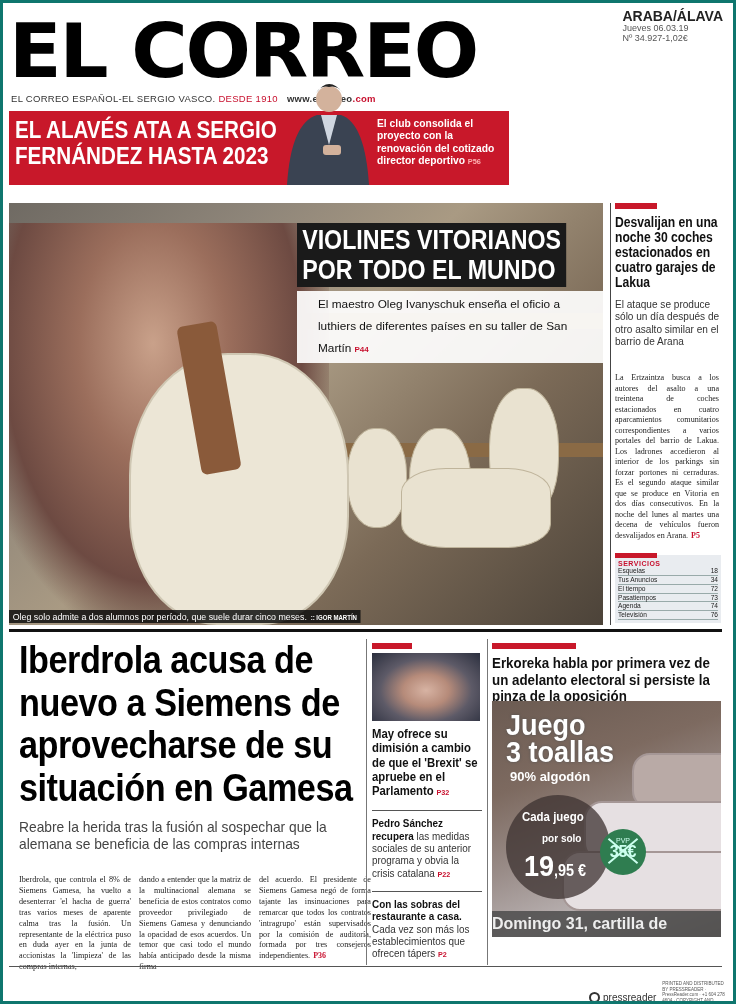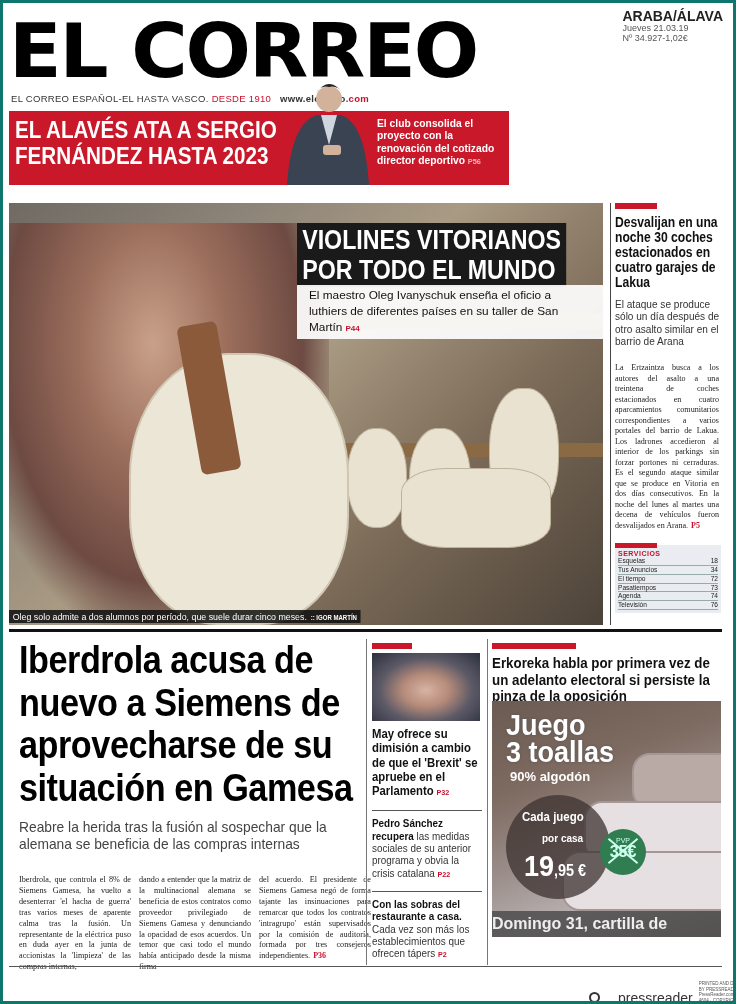--- a/index.html
+++ b/index.html
@@ -25,28 +25,28 @@
 .strip-right{left:511px;top:108px;width:208px;height:74px;padding:6px 8px}
 .strip-right .h{font-weight:bold;font-size:14.5px;line-height:16.5px;transform:scaleX(.88);transform-origin:left;width:230px}
 .photo{left:6px;top:200px;width:594px;height:422px;background:linear-gradient(135deg,#6f6a63 0%,#8e8579 25%,#a99a83 45%,#7b6a57 70%,#4c4339 100%);overflow:hidden}
 .photo .shelf{position:absolute;left:230px;top:110px;width:364px;height:16px;background:#9a7a55}
 .photo .shelf2{position:absolute;left:230px;top:240px;width:364px;height:14px;background:#8a6a45}
 .photo .person{position:absolute;left:0;top:20px;width:320px;height:402px;background:radial-gradient(ellipse at 45% 30%,#c9a18a 0%,#9b6e5c 30%,#6d4a42 60%,transparent 75%)}
 .photo .violin{position:absolute;left:120px;top:150px;width:220px;height:272px;border-radius:45% 45% 40% 40%;background:#ece6d6;border:2px solid #cfc7b3}
 .photo .v2{position:absolute;border-radius:45%;background:#e9e2d0;border:1px solid #bfb49b}
 .photo .neck{position:absolute;left:180px;top:120px;width:40px;height:150px;background:#8a5a3a;transform:rotate(-10deg);border-radius:6px}
 .photo .headbox{position:absolute;left:288px;top:20px;background:#1a1a1a;color:#fff;padding:2px 6px;font-weight:bold;font-size:27px;line-height:30px;transform:scaleX(.86);transform-origin:left;white-space:nowrap}
-.photo .deckbox{position:absolute;left:288px;top:82px;background:rgba(255,255,255,.92);color:#111;padding:2px 12px;font-size:11.8px;line-height:16px;width:306px}
+.photo .deckbox{position:absolute;left:288px;top:88px;background:rgba(255,255,255,.92);color:#111;padding:2px 21px;font-size:11.8px;line-height:22px;width:306px}
 .photo .caption{position:absolute;left:0;bottom:2px;background:rgba(15,15,15,.85);color:#fff;font-size:9.5px;padding:1px 4px;white-space:nowrap;transform:scaleX(.93);transform-origin:left}
 .photo .caption .cred{font-size:6.5px;font-weight:bold;margin-left:4px}
 .side{left:607px;top:200px;width:112px;border-left:1px solid #444;padding-left:4px;height:422px}
 .kicker{width:42px;height:6px;background:#c8182a}
 .side .h{margin-top:6px;font-weight:bold;font-size:13.8px;line-height:15px;transform:scaleX(.88);transform-origin:left;width:128px}
 .side .deck{margin-top:8px;font-size:11.2px;line-height:12.3px;color:#333;transform:scaleX(.9);transform-origin:left;width:124px}
-.side .body{margin-top:16px;font-family:"Liberation Serif",serif;font-size:8.1px;line-height:10.5px;color:#222;text-align:justify;width:104px}
+.side .body{margin-top:26px;font-family:"Liberation Serif",serif;font-size:8.1px;line-height:10.5px;color:#222;text-align:justify;width:104px}
 .services{margin-top:14px;background:#e9ecf0;width:106px;padding:0 3px 3px 3px;position:relative}
 .services .sk{position:absolute;left:0;top:-2px;width:42px;height:5px;background:#c8182a}
 .services .t{padding-top:5px;font-size:7px;color:#c8102e;letter-spacing:.5px;font-weight:bold}
 .services .row{display:flex;justify-content:space-between;font-size:6.6px;border-bottom:1px solid #9aa;line-height:7.8px;color:#222}
 .rule-top{left:6px;top:626px;width:713px;height:3px;background:#111}
 .lead{left:16px;top:636px;width:350px}
 .lead .h{font-weight:bold;font-size:38px;line-height:42.5px;color:#000;transform:scaleX(.9);transform-origin:left;width:395px;letter-spacing:-.5px}
 .lead .deck{margin-top:10px;font-size:15px;line-height:16.5px;color:#444;transform:scaleX(.92);transform-origin:left;width:380px}
 .lead .cols{position:absolute;top:236px;left:0;width:352px;display:flex;gap:8px}
 .lead .col{flex:1;font-family:"Liberation Serif",serif;font-size:8.2px;line-height:10.9px;color:#222;text-align:justify}
@@ -71,39 +71,39 @@
 .ad .c3{position:absolute;left:32px;top:148px;color:#fff;font-weight:bold;font-size:30px;transform:scaleX(.9);transform-origin:left}
 .ad .c3 small{font-size:16px}
 .ad .pvp{position:absolute;left:108px;top:128px;width:46px;height:46px;border-radius:50%;background:#2f7d50;color:#cfe;text-align:center}
 .ad .pvp .a{font-size:7px;margin-top:8px}
 .ad .pvp .b{font-size:16px;font-weight:bold;line-height:16px}
 .ad .pvp .x{position:absolute;left:4px;top:21px;width:38px;height:2px;background:#cfe;transform:rotate(40deg)}
 .ad .pvp .x2{transform:rotate(-40deg)}
 .ad .foot{position:absolute;left:0;bottom:0;width:100%;height:26px;background:rgba(70,70,70,.8);color:#eee;font-weight:bold;font-size:16px;text-align:left;line-height:26px}
 .rule-bot{left:6px;top:963px;width:713px;height:1px;background:#555}
 .press{left:586px;top:978px;display:flex;align-items:center;gap:6px}
-.press .logo{font-size:14px;color:#333;display:flex;align-items:center;gap:18px}
+.press .logo{font-size:10px;color:#333;display:flex;align-items:center;gap:3px}
 .press .logo .dot{width:11px;height:11px;border:2px solid #333;border-radius:50%}
 .press .fine{font-size:4.5px;color:#555;line-height:5.5px;width:68px}
 </style>
 </head>
 <body>
 
 <div class="page">
 
   <div class="abs masthead">EL CORREO</div>
 
   <div class="abs edition">
     <div class="reg">ARABA/ÁLAVA</div>
-    <div class="sm">Jueves 21.03.19</div>
+    <div class="sm">Jueves 06.03.19</div>
     <div class="sm">Nº 34.927-1,02€</div>
   </div>
 
   <div class="abs tagline">
-    <span>EL CORREO ESPAÑOL-EL HASTA VASCO.</span>
+    <span>EL CORREO ESPAÑOL-EL SERGIO VASCO.</span>
     <span class="red">DESDE 1910</span>
     <span class="site"><span>www.</span><span>elcorreo</span><span class="red">.com</span></span>
   </div>
 
   <div class="abs redbar strip-left">
     <div class="h">
       <div>EL ALAVÉS ATA A SERGIO</div>
       <div>FERNÁNDEZ HASTA 2023</div>
     </div>
     <svg class="player" viewBox="0 0 95 110">
@@ -205,21 +205,21 @@
     <div class="towel" style="left:140px;top:52px;width:110px;height:56px;background:#b9aaa6"></div>
     <div class="towel" style="left:92px;top:100px;width:160px;height:60px"></div>
     <div class="towel" style="left:70px;top:150px;width:180px;height:60px"></div>
     <div class="t1">
       <div>Juego</div>
       <div>3 toallas</div>
     </div>
     <div class="t2">90% algodón</div>
     <div class="circ"></div>
     <div class="c1">Cada juego</div>
-    <div class="c2">por casa</div>
+    <div class="c2">por solo</div>
     <div class="c3"><span>19</span><small>,95 €</small></div>
     <div class="pvp">
       <div class="a">PVP</div>
       <div class="b">35€</div>
       <div class="x"></div>
       <div class="x x2"></div>
     </div>
     <div class="foot">Domingo 31, cartilla de cupones</div>
   </div>
 

